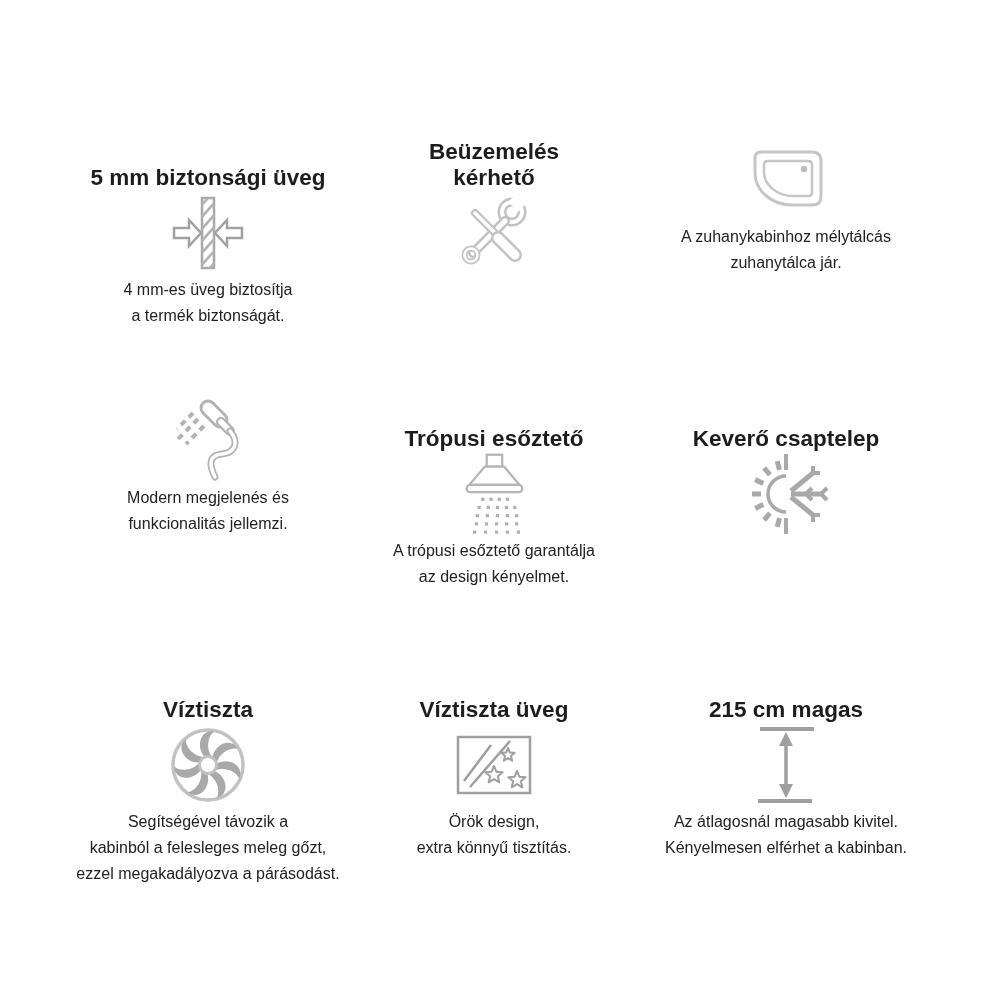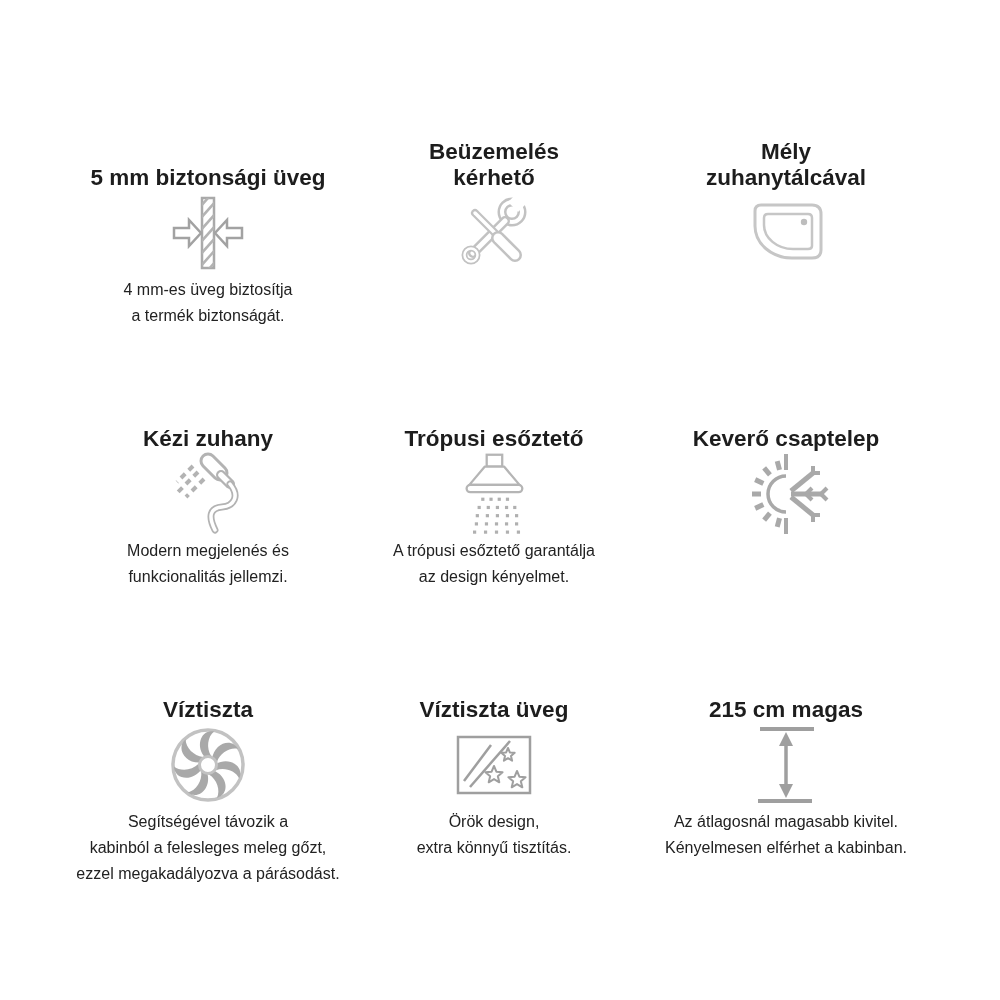--- a/index.html
+++ b/index.html
@@ -71,33 +71,32 @@
           <circle cx="18" cy="62" r="6.5" fill="none" stroke="#ffffff" stroke-width="2.5"></circle>
           <line x1="22" y1="20" x2="43" y2="41" stroke="#c2c2c2" stroke-width="8" stroke-linecap="round"></line>
           <line x1="22" y1="20" x2="43" y2="41" stroke="#ffffff" stroke-width="3.5" stroke-linecap="round"></line>
           <line x1="45" y1="45" x2="62" y2="62" stroke="#c2c2c2" stroke-width="14" stroke-linecap="round"></line>
           <line x1="45" y1="45" x2="62" y2="62" stroke="#ffffff" stroke-width="9" stroke-linecap="round"></line>
         </svg>
       </div>
     </div>
 
     <div class="cell">
-      <h3 class="title">Mély
-zuhanytálcával</h3>
       <div class="icon-box">
         <svg width="84" height="62" viewBox="0 0 84 62">
           <path d="M17,3 L68,3 Q77,3 77,12 L77,48 Q77,56 68,56 L48,56 C28,56 11,42 11,24 L11,9 Q11,3 17,3 Z" fill="#ffffff" stroke="#c6c6c6" stroke-width="3"></path>
           <path d="M24,12 L64,12 Q68,12 68,16 L68,44 Q68,47 64,47 L49,47 C33,47 20,36 20,23 L20,16 Q20,12 24,12 Z" fill="#ffffff" stroke="#c6c6c6" stroke-width="2.5"></path>
           <circle cx="60" cy="20" r="3.2" fill="#bdbdbd"></circle>
         </svg>
       </div>
-    </div>
-
-    <div class="cell">
-      <h3 class="title">Kézi zuhany</h3>
+      <p class="desc">A zuhanykabinhoz mélytálcás
+zuhanytálca jár.</p>
+    </div>
+
+    <div class="cell">
       <div class="icon-box">
         <svg width="80" height="84" viewBox="0 0 80 84">
           <g stroke="#b3b3b3" stroke-width="4" stroke-dasharray="6 5">
             <line x1="25" y1="14" x2="9" y2="30"></line>
             <line x1="30" y1="20" x2="10" y2="40"></line>
             <line x1="36" y1="27" x2="18" y2="45"></line>
           </g>
           <line x1="40" y1="9" x2="52" y2="21" stroke="#b3b3b3" stroke-width="17" stroke-linecap="round"></line>
           <line x1="40" y1="9" x2="52" y2="21" stroke="#ffffff" stroke-width="11" stroke-linecap="round"></line>
           <line x1="53" y1="23" x2="62" y2="32" stroke="#b3b3b3" stroke-width="10" stroke-linecap="round"></line>

